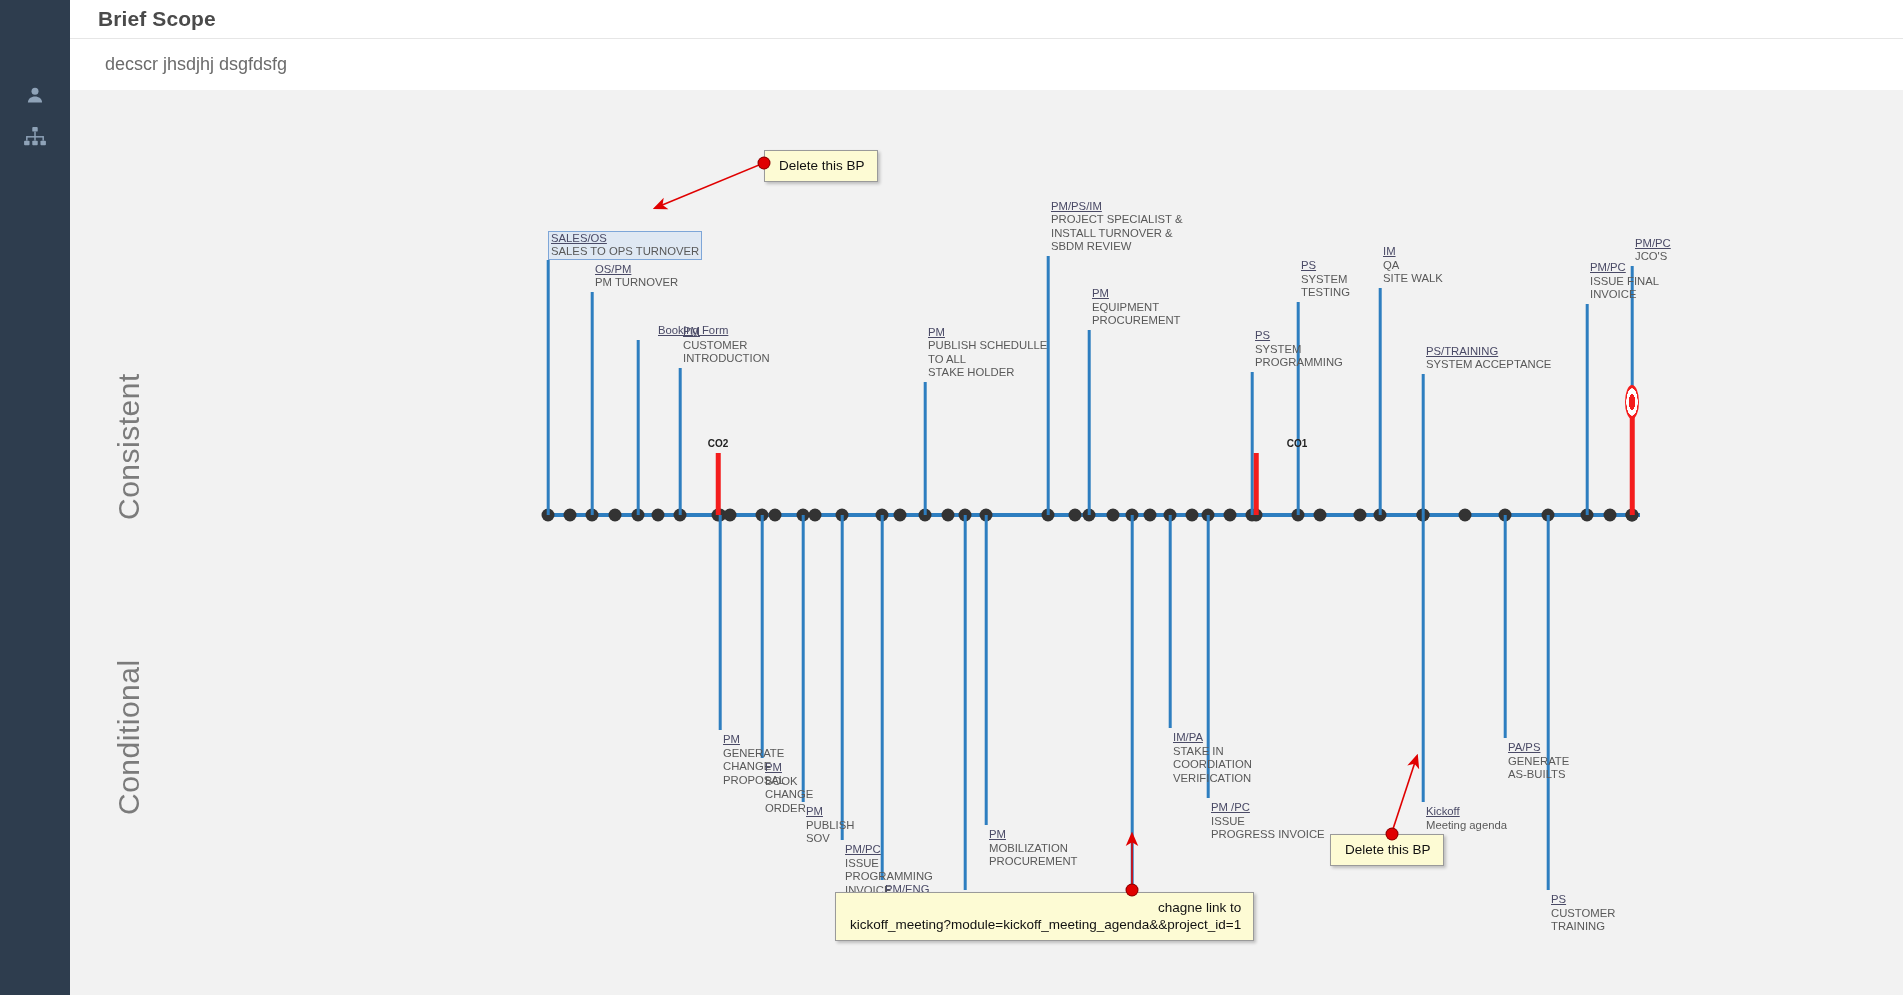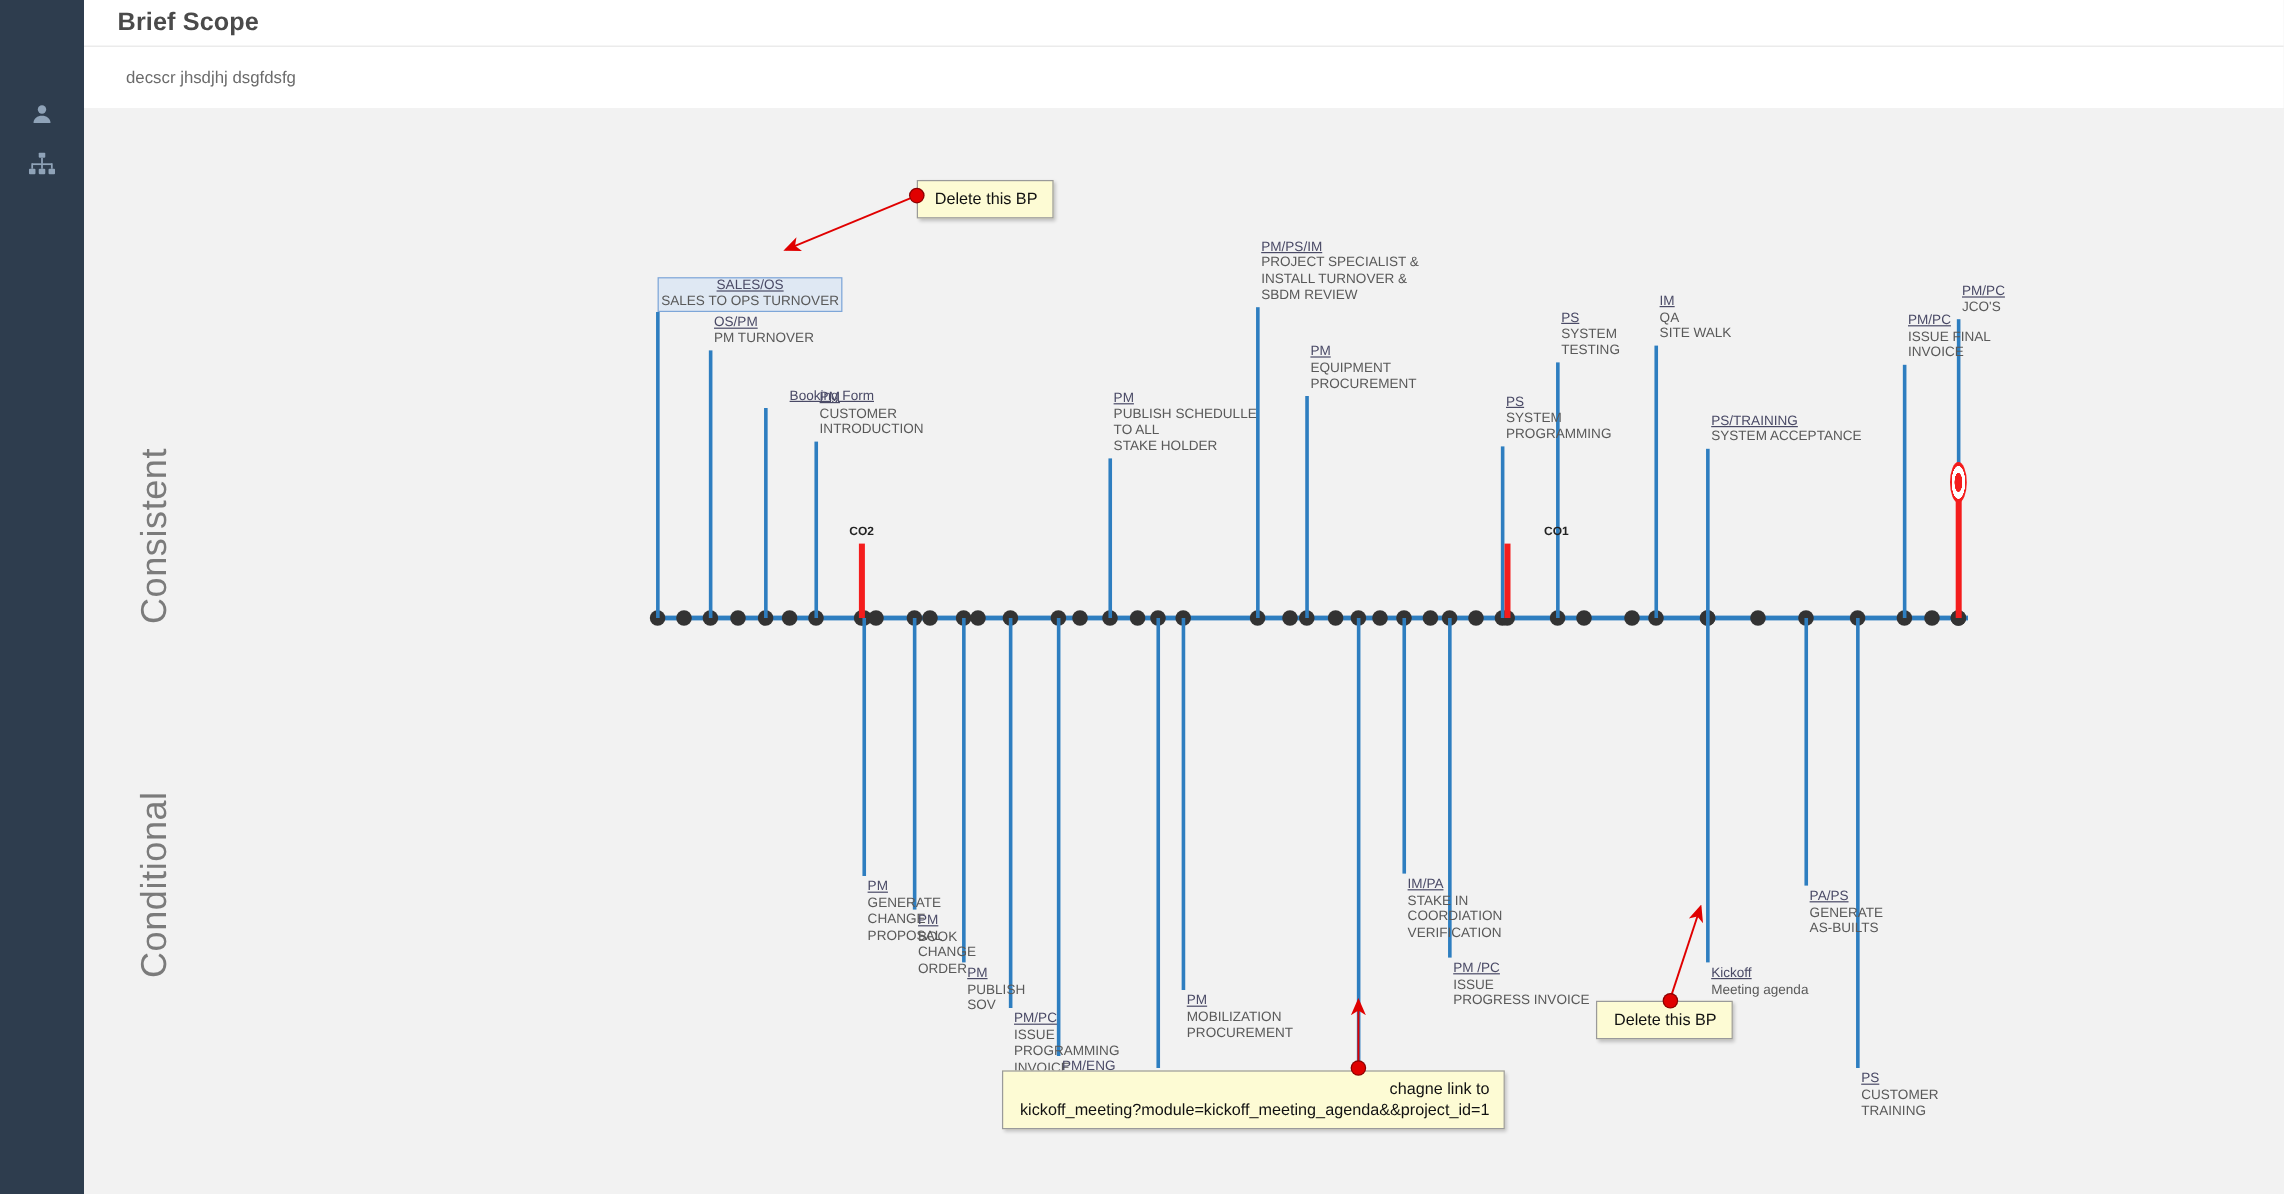--- a/index.html
+++ b/index.html
@@ -37,21 +37,21 @@
   }
   #panel-title{
     padding-left:28px;font-size:21px;font-weight:bold;color:#4a4a4a;
     letter-spacing:.1px;
   }
   #panel-body{
     position:absolute;left:0;top:38px;width:100%;height:52px;
     display:flex;align-items:center;
   }
   #panel-desc{
-    padding-left:35px;font-size:14px;color:#6b6b6b;
+    padding-left:35px;font-size:18px;color:#6b6b6b;
   }
 
   
   #canvas{
     position:absolute;left:70px;top:90px;width:1833px;height:905px;
     background:#f2f2f2;overflow:hidden;
   }
 
   
   .side-label{
@@ -94,21 +94,21 @@
   .ms{
     position:absolute;font-size:11.3px;line-height:13.6px;color:#595959;
     white-space:nowrap;
   }
   .ms .role{
     text-decoration:underline;color:#4a4a66;display:block;
   }
   .ms .desc{display:block;}
   .ms.selected{
     border:1px solid #7ea6d8;background:rgba(200,220,245,.45);
-    padding:0 2px;margin-left:-3px;text-align:center;
+    padding:0 2px;margin-left:-3px;
   }
 
   
   .callout{
     position:absolute;
     background:#fdfbd4;border:1px solid #9a9a9a;
     box-shadow:2px 2px 3px rgba(0,0,0,.22);
     font-size:13.5px;color:#111;line-height:17px;
     padding:6px 12px 7px 14px;white-space:pre;
     font-family:"Liberation Sans", sans-serif;

